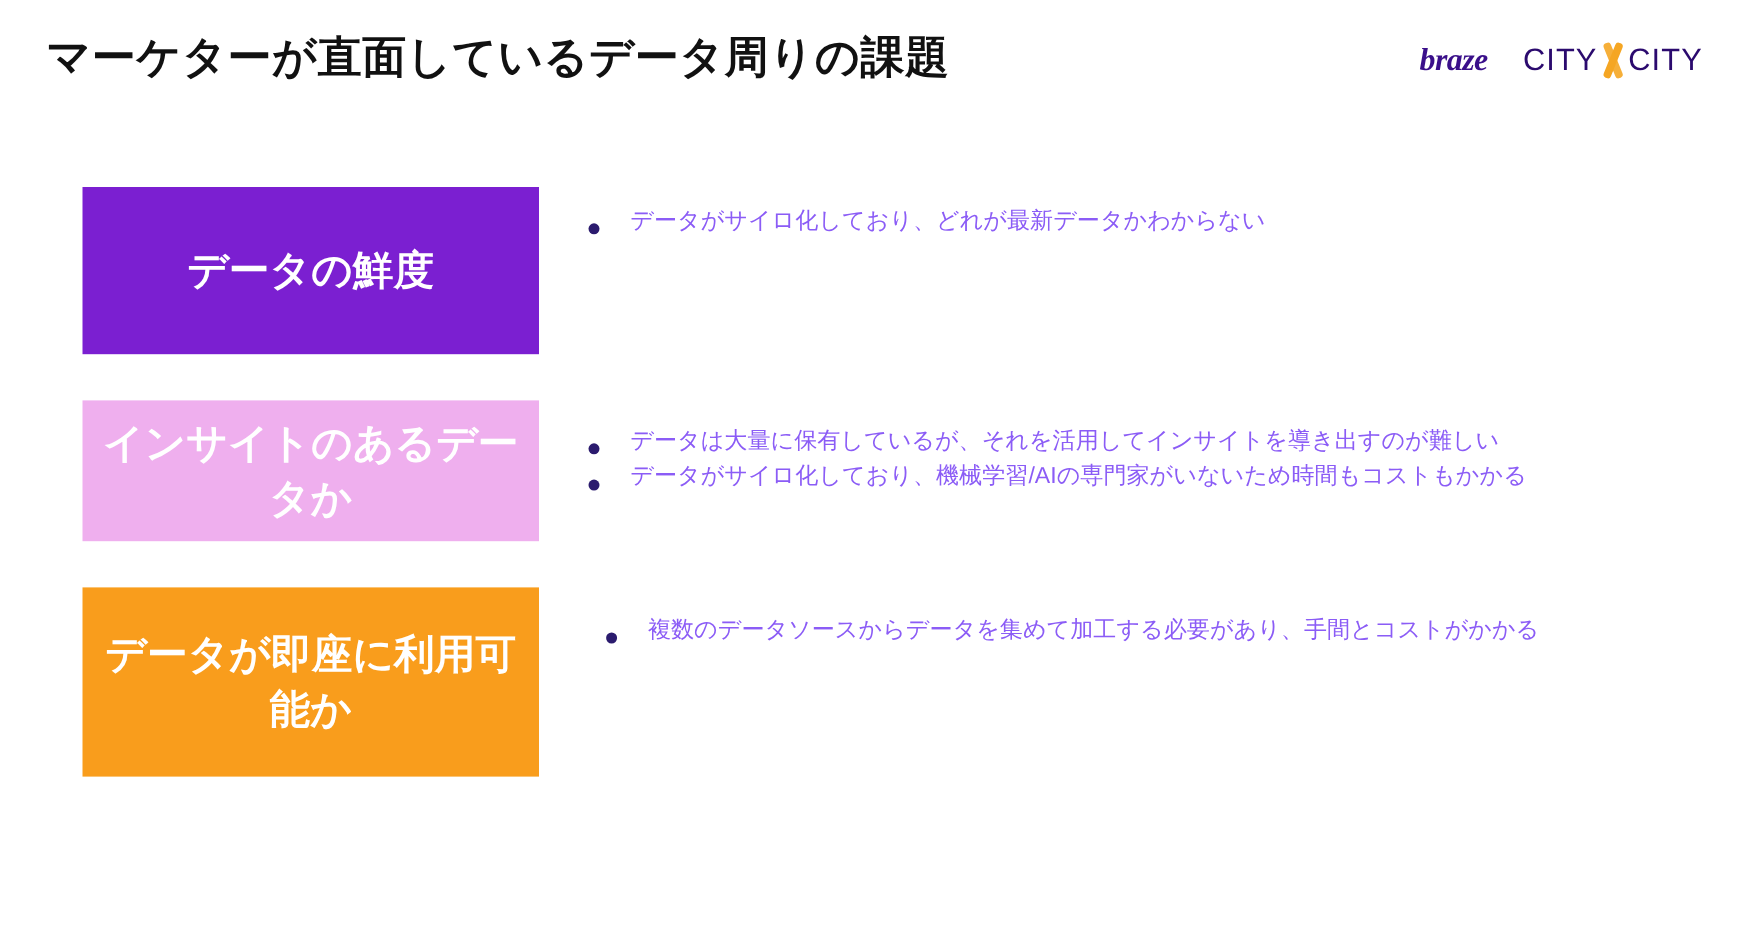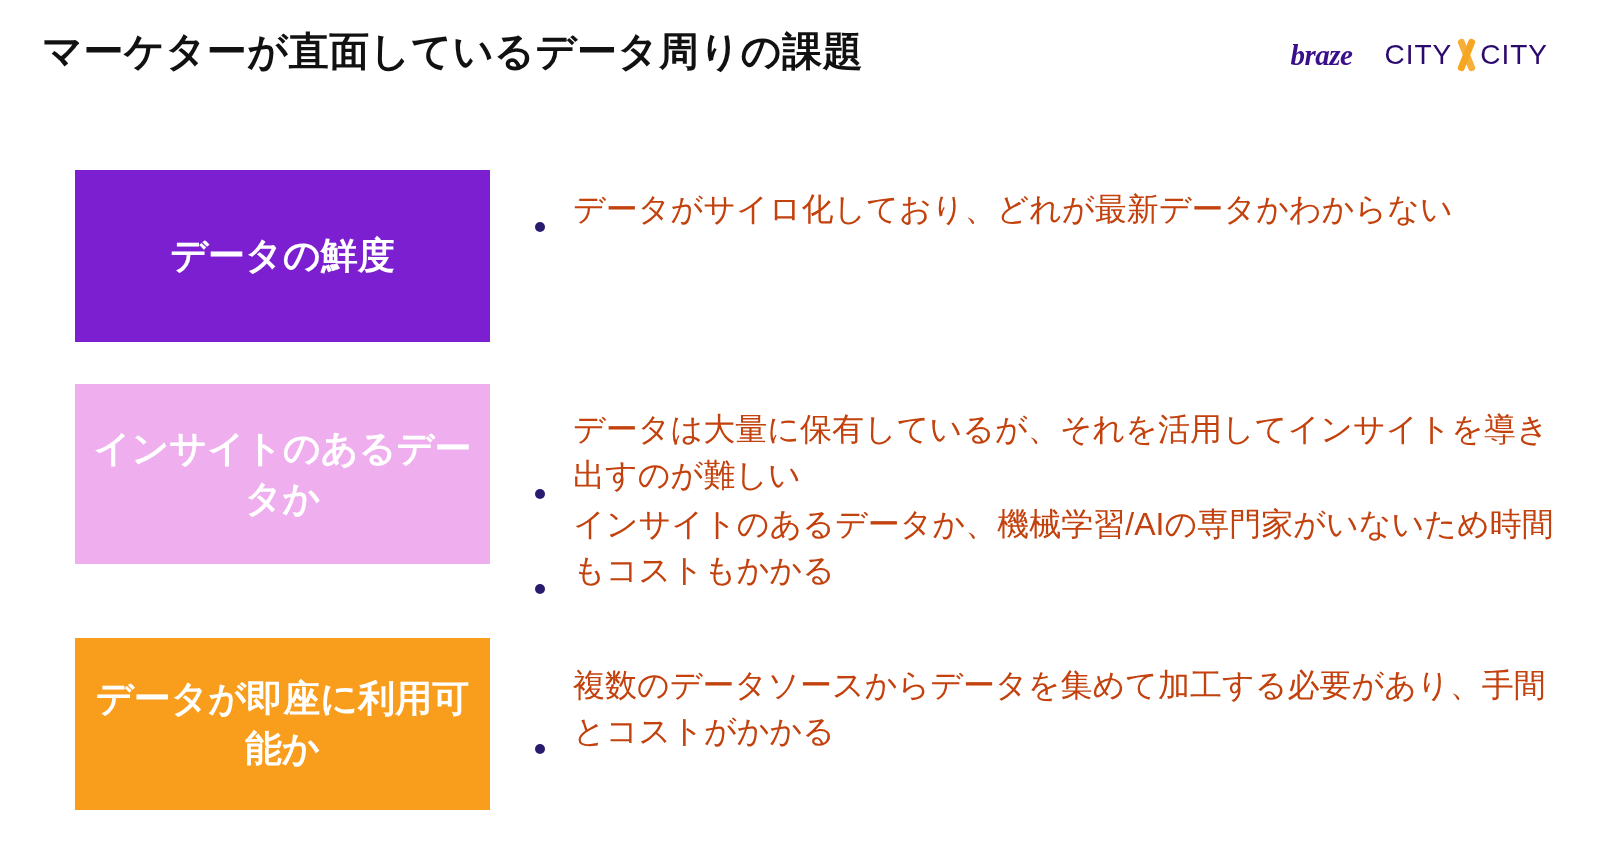--- a/index.html
+++ b/index.html
@@ -90,55 +90,55 @@
     position: absolute;
     left: 0;
     top: 170px;
     width: 1600px;
   }
   .row {
     display: flex;
     align-items: flex-start;
     margin-bottom: 42px;
   }
-  .row:last-child { margin-bottom: 0; }
+  .row:last-child { margin-bottom: 0; gap: 16px; }
 
   .label-box {
     width: 415px;
     margin-left: 75px;
     box-sizing: border-box;
     display: flex;
     align-items: center;
     justify-content: center;
     text-align: center;
     color: #ffffff;
     font-weight: bold;
     font-size: 37px;
     line-height: 1.35;
     padding: 12px 16px;
     flex: none;
   }
-  .row-1 .label-box { height: 172px; }
-  .row-2 .label-box { height: 180px; }
+  .row-1 .label-box { height: 152px; }
+  .row-2 .label-box { height: 128px; }
   .row-3 .label-box { height: 172px; }
 
   .bullets {
     flex: 1;
     margin-left: 45px;
     margin-right: 30px;
     padding-top: 16px;
   }
   .row-2 .bullets { padding-top: 22px; }
   .row-3 .bullets { padding-top: 24px; }
 
   .bullet {
     display: flex;
-    align-items: flex-end;
-    color: #c2410c;
-    font-size: 32px;
+    align-items: center;
+    color: #8b5cf6;
+    font-size: 21px;
     line-height: 1.45;
     margin-bottom: 2px;
   }
   .bullet .dot {
     flex: none;
     width: 10px;
     height: 10px;
     border-radius: 50%;
     background: #2b1b6e;
     margin-top: 14px;
@@ -178,21 +178,21 @@
 
     <div class="row row-2">
       <div class="label-box" style="background:#efafee;">インサイトのあるデータか</div>
       <div class="bullets">
         <div class="bullet">
           <span class="dot"></span>
           <span class="text">データは大量に保有しているが、それを活用してインサイトを導き出すのが難しい</span>
         </div>
         <div class="bullet">
           <span class="dot"></span>
-          <span class="text">インサイトのあるデータか、機械学習/AIの専門家がいないため時間もコストもかかる</span>
+          <span class="text">データがサイロ化しており、機械学習/AIの専門家がいないため時間もコストもかかる</span>
         </div>
       </div>
     </div>
 
     <div class="row row-3">
       <div class="label-box" style="background:#f99d1c;">データが即座に利用可能か</div>
       <div class="bullets">
         <div class="bullet">
           <span class="dot"></span>
           <span class="text">複数のデータソースからデータを集めて加工する必要があり、手間とコストがかかる</span>

